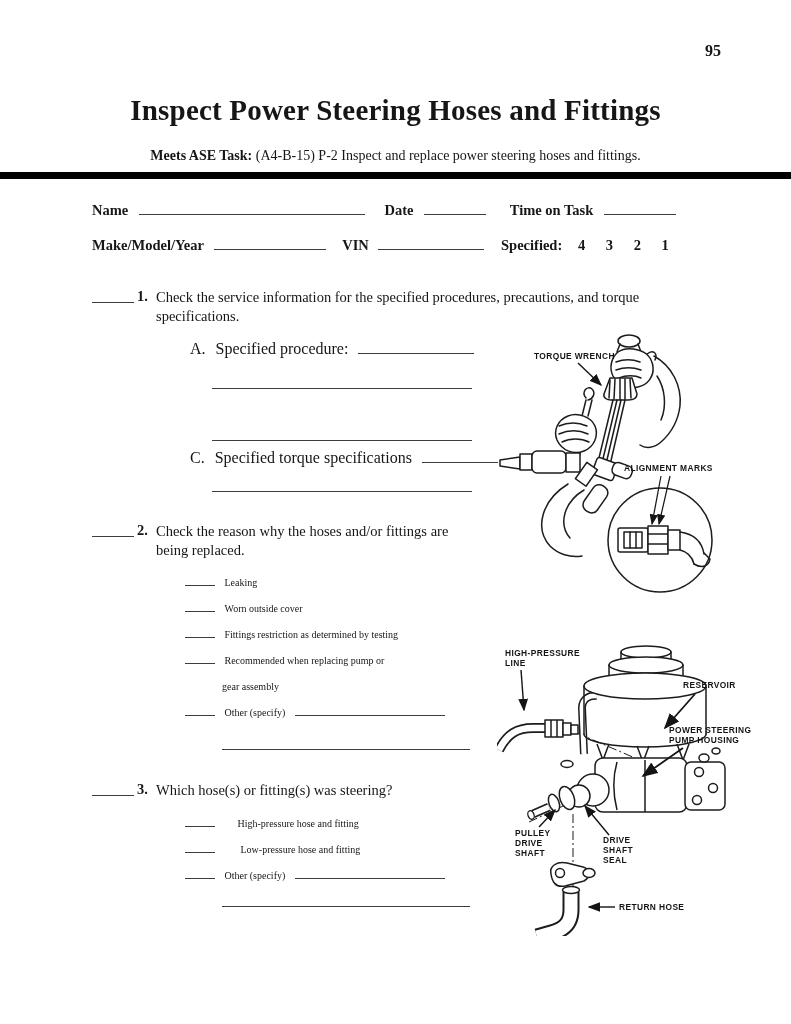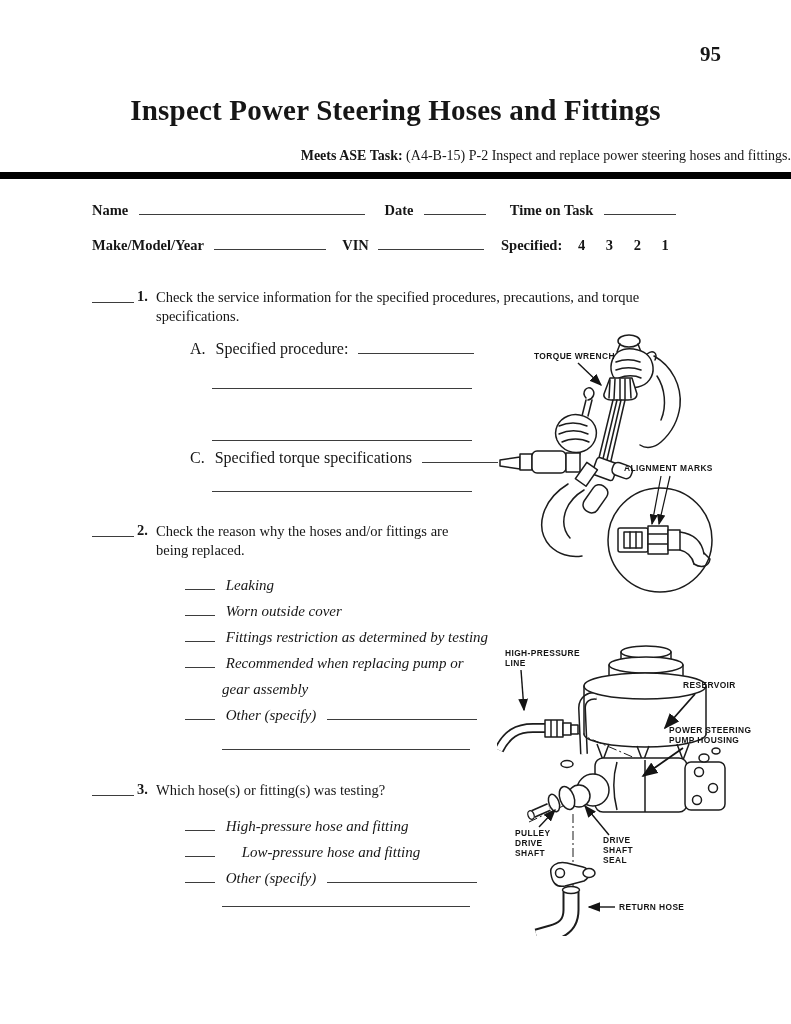--- a/index.html
+++ b/index.html
@@ -3,32 +3,32 @@
 <meta charset="utf-8">
 <style>
   html,body { margin:0; padding:0; background:#e8e8e8; }
   .page {
     position:relative; width:791px; height:1024px; margin:0 auto;
     background:#ffffff; overflow:hidden;
     font-family:"Liberation Serif", serif; color:#161616;
   }
   .abs { position:absolute; }
   .b { font-weight:bold; }
-  .pageno { top:42px; right:70px; font-size:21px; font-weight:bold; }
+  .pageno { top:42px; right:70px; font-size:16px; font-weight:bold; }
   .title { top:94px; left:0; width:100%; text-align:center;
            font-size:29px; font-weight:bold; letter-spacing:0.2px; }
-  .meets { top:148px; left:0; width:100%; text-align:right; font-size:14px; }
+  .meets { top:148px; left:0; width:100%; text-align:center; font-size:14px; }
   .meets .lbl { font-weight:bold; }
   .rule { top:172px; left:0; width:791px; height:7px; background:#000; }
   .row { font-size:14.5px; white-space:nowrap; }
   .bl { display:inline-block; height:4px; border-bottom:1.5px solid #3d3d3d; }
   .line { position:absolute; height:0; border-bottom:1.5px solid #3d3d3d; }
   .qtext { font-size:14.5px; line-height:19px; }
   .qnum { font-weight:bold; font-size:14.5px; }
-  .opt { position:absolute; font-size:15px; white-space:nowrap;font-style:italic; }
+  .opt { position:absolute; font-size:10px; white-space:nowrap; }
   .sub { position:absolute; font-size:16px; white-space:nowrap; }
   svg text { font-family:"Liberation Sans", sans-serif; font-weight:bold;
              fill:#141414; font-size:8.4px; letter-spacing:0.4px; }
   svg { position:absolute; }
 </style>
 </head>
 <body>
 
 <div class="page">
 
@@ -112,25 +112,25 @@
   </div>
   <div class="opt" style="top:707px; left:185px;">
     <span class="bl" style="width:30px;"></span>
     <span style="margin-left:7px;">Other (specify)</span>
     <span class="bl" style="width:150px; margin-left:7px;"></span>
   </div>
   <div class="line" style="top:749px; left:222px; width:248px;"></div>
 
   <div class="line" style="top:795px; left:92px; width:42px;"></div>
   <div class="abs qnum" style="top:781px; left:137px;">3.</div>
-  <div class="abs qtext" style="top:781px; left:156px;">Which hose(s) or fitting(s) was testing?</div>
+  <div class="abs qtext" style="top:781px; left:156px;">Which hose(s) or fitting(s) was steering?</div>
 
   <div class="opt" style="top:818px; left:185px;">
     <span class="bl" style="width:30px;"></span>
-    <span style="margin-left:7px;">High-pressure hose and fitting</span>
+    <span style="margin-left:20px;">High-pressure hose and fitting</span>
   </div>
   <div class="opt" style="top:844px; left:185px;">
     <span class="bl" style="width:30px;"></span>
     <span style="margin-left:23px;">Low-pressure hose and fitting</span>
   </div>
   <div class="opt" style="top:870px; left:185px;">
     <span class="bl" style="width:30px;"></span>
     <span style="margin-left:7px;">Other (specify)</span>
     <span class="bl" style="width:150px; margin-left:7px;"></span>
   </div>

